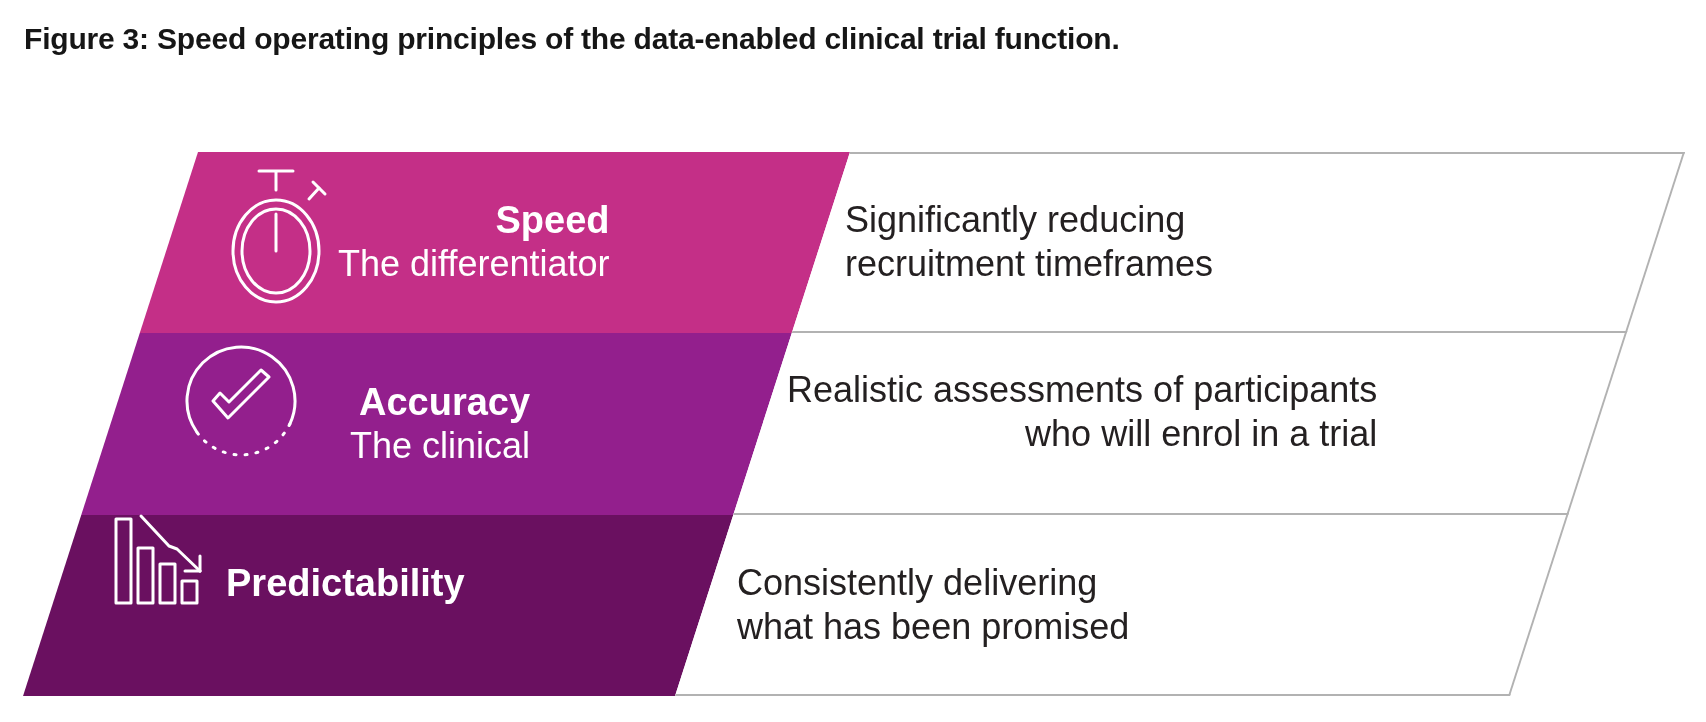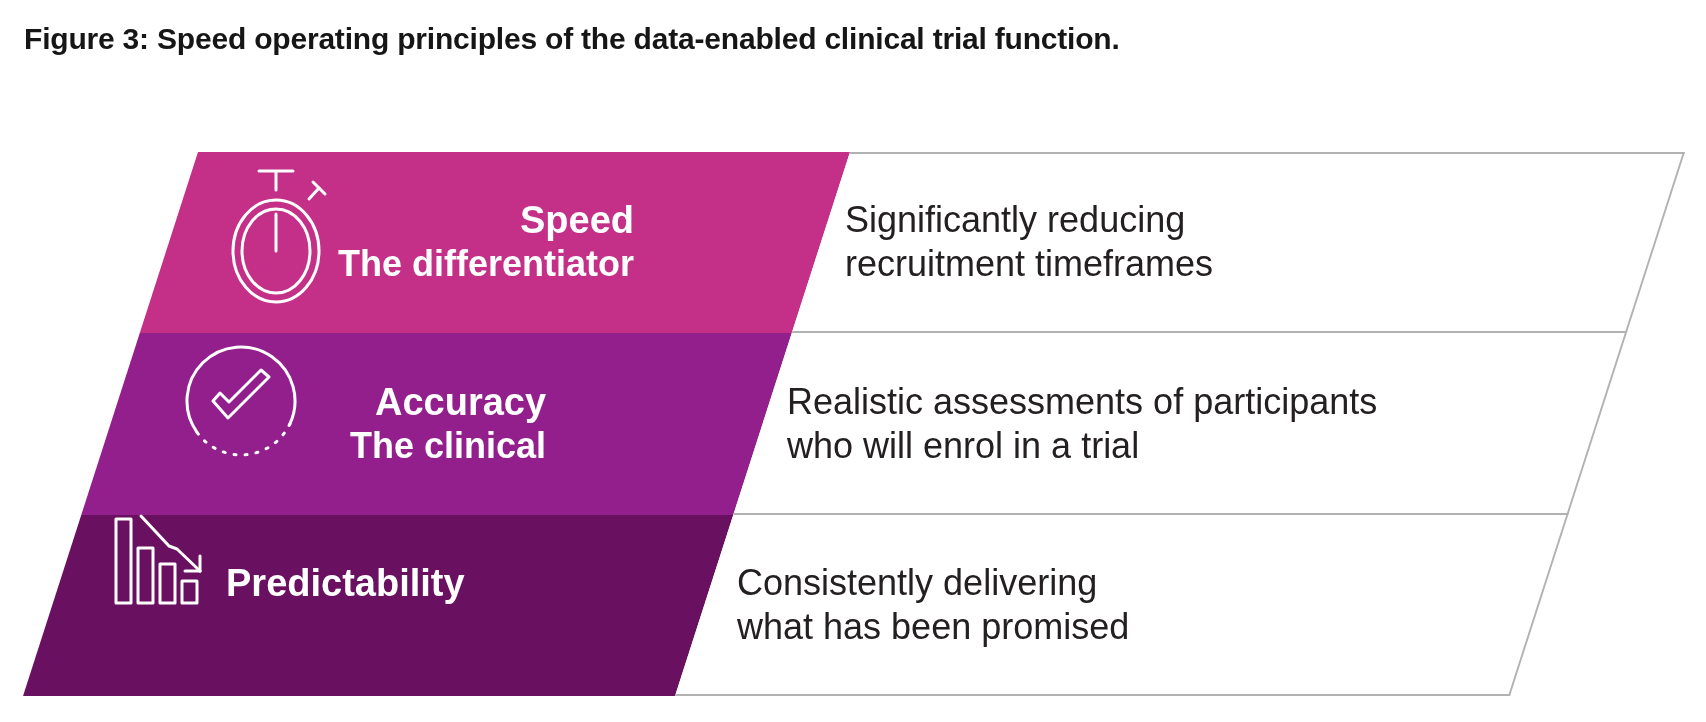--- a/index.html
+++ b/index.html
@@ -30,21 +30,21 @@
     border-right:2px solid #b2b2b2;
     border-bottom:2px solid #b2b2b2;
   }
   .band:first-child .band-desc{border-top:2px solid #b2b2b2;}
   
   .content{position:absolute;inset:0;}
   .icon-box{position:absolute;}
   .icon-box svg{display:block;}
   .label-block{position:absolute;color:#ffffff;line-height:44px;}
   .label-main{font-size:38px;font-weight:700;text-align:right;}
-  .label-sub{font-size:36px;font-weight:700;}
+  .label-sub{font-size:36px;font-weight:400;}
   .desc-block{position:absolute;color:#242021;font-size:36px;font-weight:400;line-height:44px;}
 </style>
 </head>
 <body>
 
 <div class="figure">
 
   <div class="title">Figure 3: Speed operating principles of the data-enabled clinical trial function.</div>
 
   <div class="shape">
@@ -88,21 +88,21 @@
       <svg width="122" height="122" viewBox="0 0 122 122" fill="none" stroke="#ffffff" stroke-width="3" stroke-linecap="round">
         <path d="M 16.8,92 A 54,54 0 1 1 109.9,83.8"></path>
         <path d="M 109.9,83.8 A 54,54 0 0 1 16.8,92" stroke-dasharray="2 9"></path>
         <path d="M33,61 L48,78 L89,37 L81,30 L49,62 L40,53 Z" stroke-linejoin="round"></path>
       </svg>
     </div>
     <div class="label-block" style="left:350px;top:380px;">
       <div class="label-main">Accuracy</div>
       <div class="label-sub">The clinical</div>
     </div>
-    <div class="desc-block" style="left:787px;top:380px;">
+    <div class="desc-block" style="left:787px;top:368px;text-align:right;">
       <div>Realistic assessments of participants</div>
       <div>who will enrol in a trial</div>
     </div>
 
     <div class="icon-box" style="left:113px;top:512px;">
       <svg width="100" height="95" viewBox="0 0 100 95" fill="none" stroke="#ffffff" stroke-width="3" stroke-linecap="round" stroke-linejoin="round">
         <rect x="3" y="7" width="15" height="84"></rect>
         <rect x="25" y="36" width="15" height="55"></rect>
         <rect x="47" y="52" width="15" height="39"></rect>
         <rect x="69" y="69" width="15" height="22"></rect>

